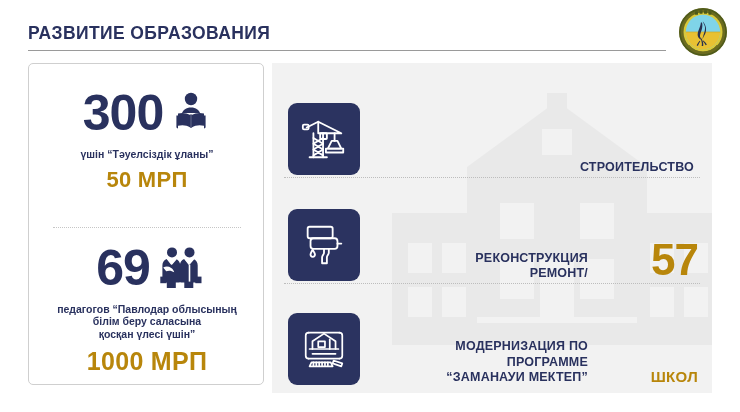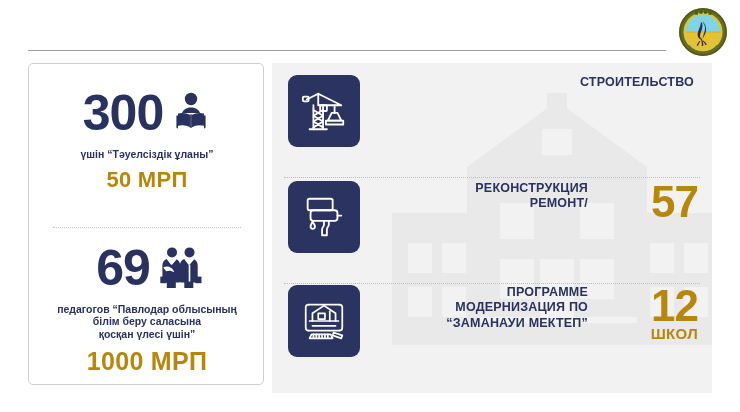--- a/index.html
+++ b/index.html
@@ -124,21 +124,21 @@
     width: 330px; height: 300px;
     opacity: 1;
     pointer-events: none;
   }
   .row {
     position: absolute;
     left: 0;
     width: 440px;
     height: 100px;
     display: flex;
-    align-items: flex-start;
+    align-items: flex-end;
   }
   .row.r1 { top: 12px; }
   .row.r2 { top: 118px; }
   .row.r3 { top: 222px; }
 
   .row-divider {
     position: absolute;
     left: 12px;
     width: 416px;
     border-top: 1px dotted #bdbdbd;
@@ -188,20 +188,21 @@
     letter-spacing: 0.3px;
     margin-top: -2px;
   }
 </style>
 </head>
 <body>
 
 <div class="slide">
 
   <div class="header">
+    <div class="slide-title">РАЗВИТИЕ ОБРАЗОВАНИЯ</div>
     <div class="title-rule"></div>
 
     <div class="emblem">
       <svg viewBox="0 0 50 50" width="50" height="50">
         <circle cx="25" cy="25" r="24" fill="#6b6b1f"></circle>
         <circle cx="25" cy="25" r="23" fill="none" stroke="#4d5a1b" stroke-width="1.4"></circle>
         <circle cx="25" cy="25" r="19.5" fill="#d9c93a"></circle>
         <circle cx="25" cy="25" r="17.2" fill="#7fd4e8"></circle>
         <path d="M7.8 25 A17.2 17.2 0 0 0 42.2 25 Z" fill="#e8c132"></path>
         <path d="M7.8 25 h34.4" stroke="#c9a92a" stroke-width="0.7" fill="none"></path>
@@ -365,24 +366,23 @@
           <path d="M14 26 L14 18 L26 10 L38 18 L38 26"></path>
           <path d="M11 26 L41 26 M14 31 L38 31"></path>
           <rect x="20" y="18" width="7" height="6"></rect>
           <path d="M32 16 L32 26"></path>
           <path d="M13 40 L33 40 L35 44 L11 44 Z"></path>
           <path d="M36 38 L45 41 L44 44 L35 41 Z"></path>
           <path d="M15 40 L15 43 M18 40 L18 43 M21 40 L21 43 M24 40 L24 43 M27 40 L27 43 M30 40 L30 43"></path>
         </svg>
       </div>
       <div class="row-label">
+        <div>МОДЕРНИЗАЦИЯ ПО</div>
         <div>ПРОГРАММЕ</div>
-        <div>МОДЕРНИЗАЦИЯ ПО</div>
         <div>“ЗАМАНАУИ МЕКТЕП”</div>
       </div>
       <div class="row-value">
-        <span class="big">12</span>
         <span class="unit">ШКОЛ</span>
       </div>
     </div>
 
   </div>
 </div>
 
 </body></html>

